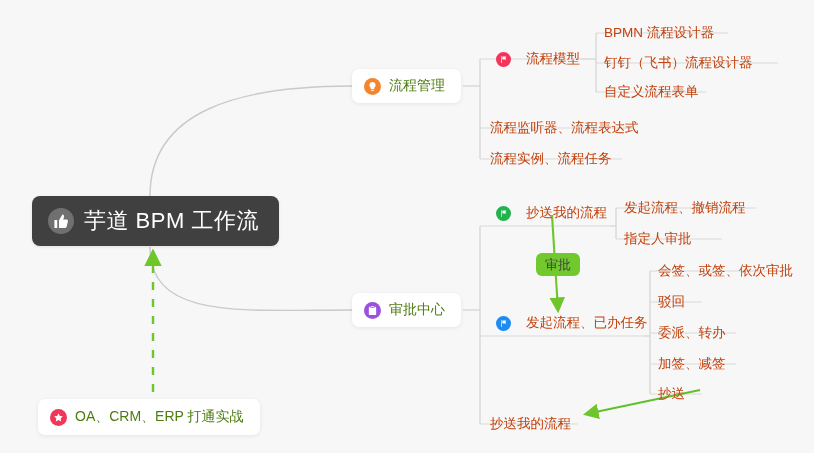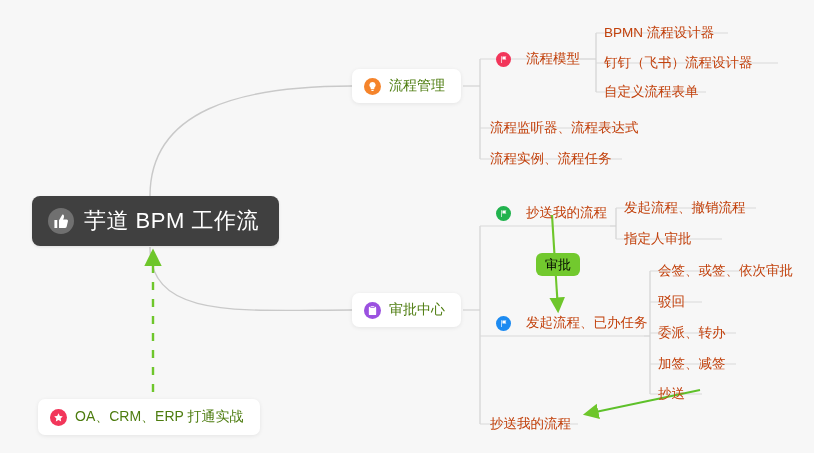--- a/index.html
+++ b/index.html
@@ -91,21 +91,21 @@
   .b-purple { background: #9b51e0; }
   .b-red    { background: #f2365a; }
   .b-green  { background: #21b34e; }
   .b-blue   { background: #1d8bf1; }
   .b-white  { background: rgba(255,255,255,0.25); }
 
   
   .anno-pill {
     position: absolute;
     background: #72c92e;
-    color: #000000;
+    color: #404040;
     font-size: 13px;
     border-radius: 6px;
     padding: 5px 9px;
     line-height: 1;
   }
 </style>
 </head>
 <body>
 
 <div id="canvas">

